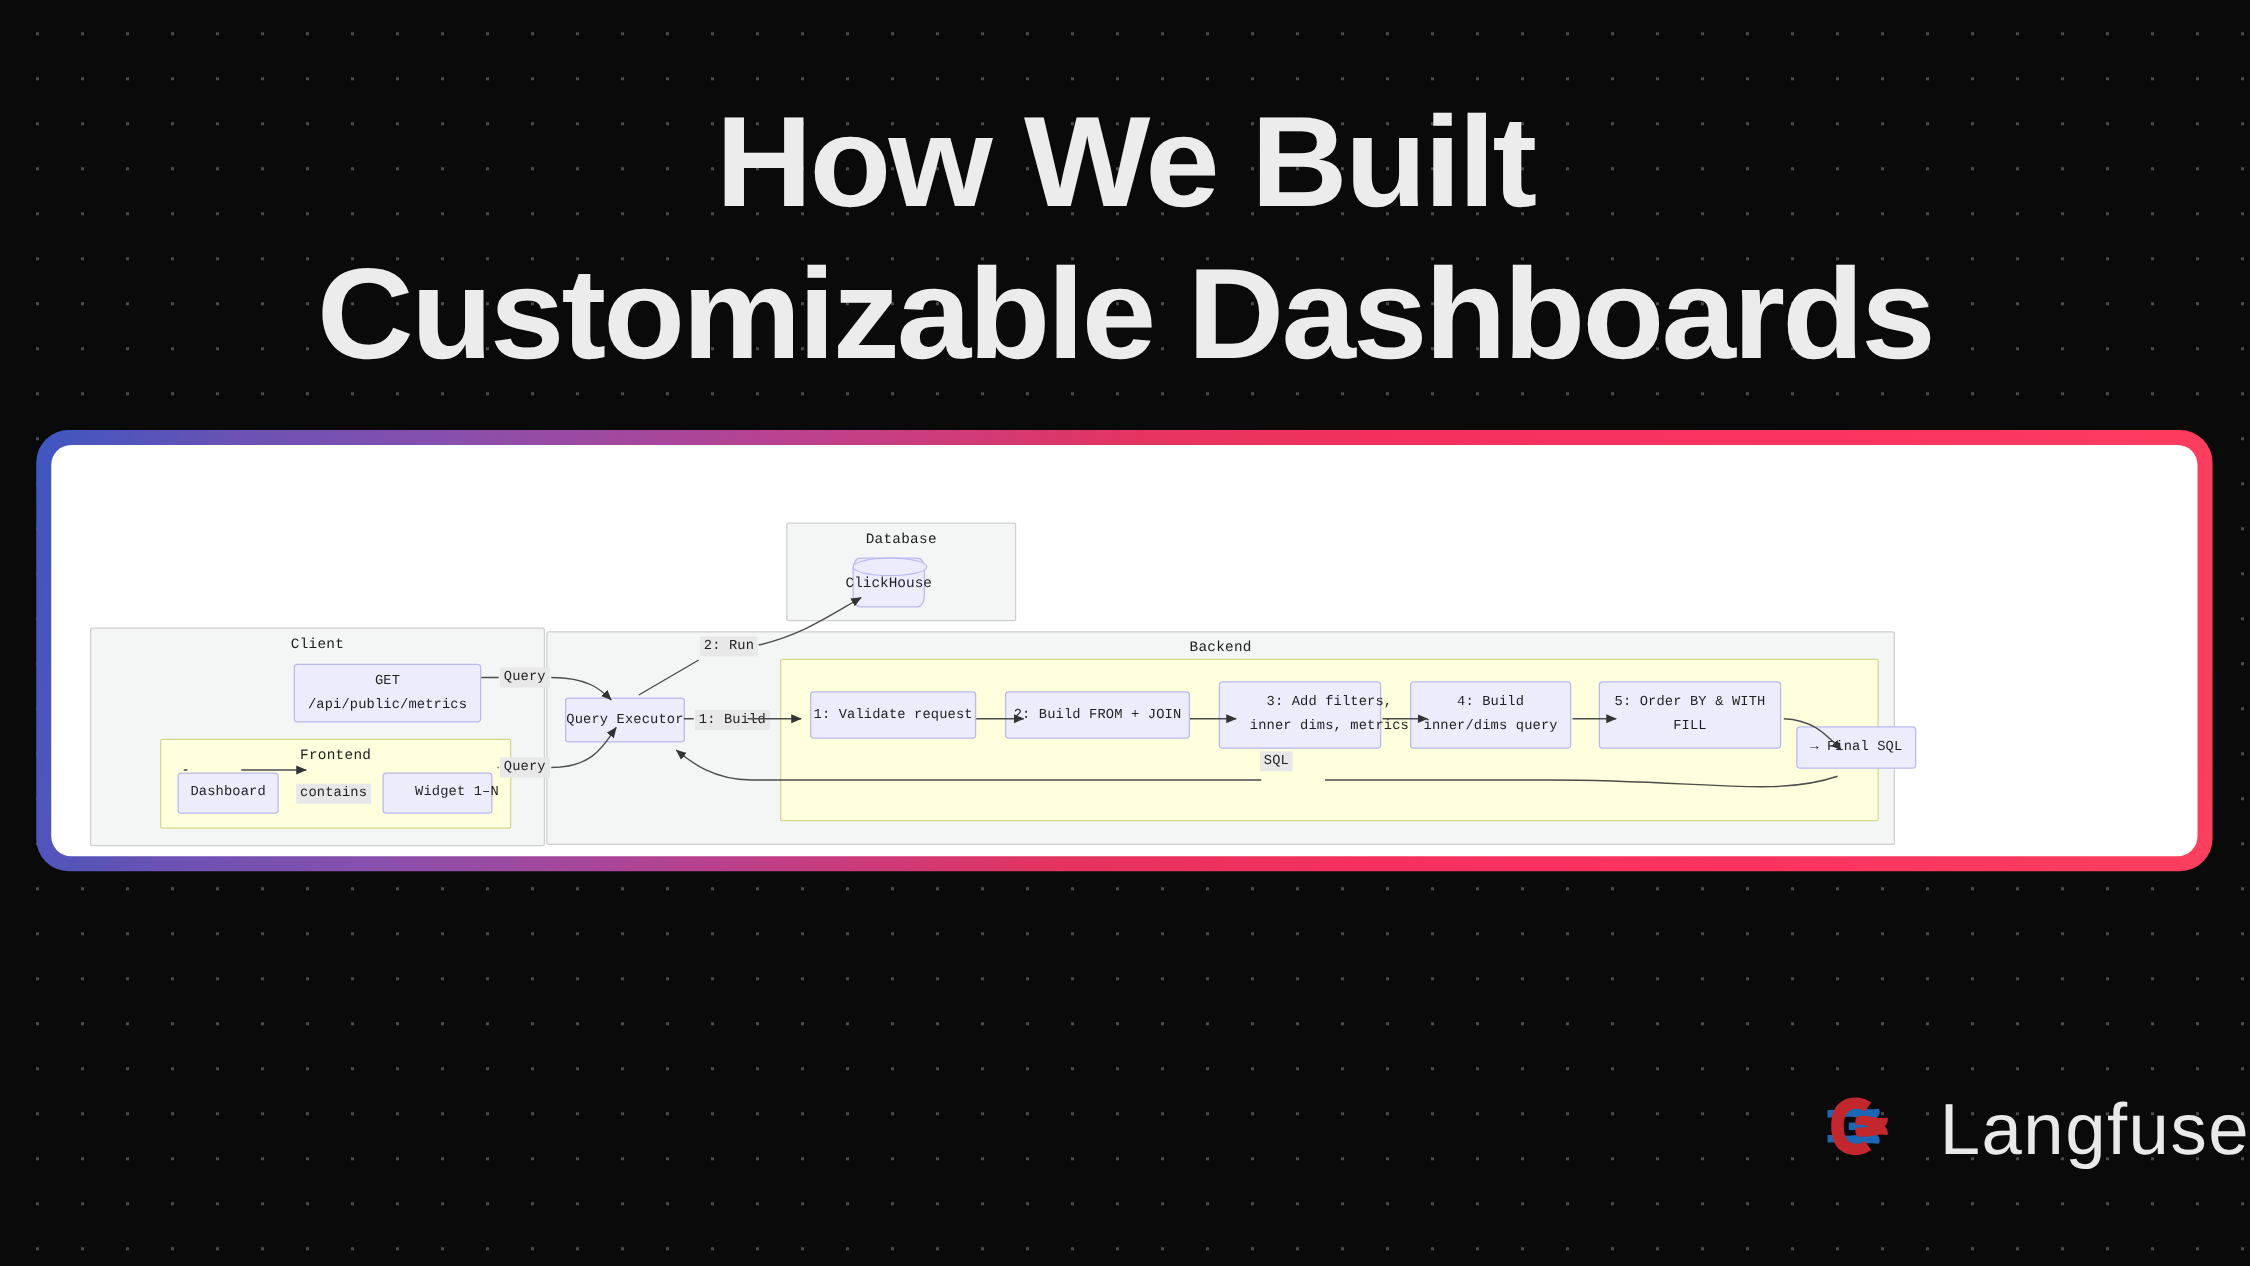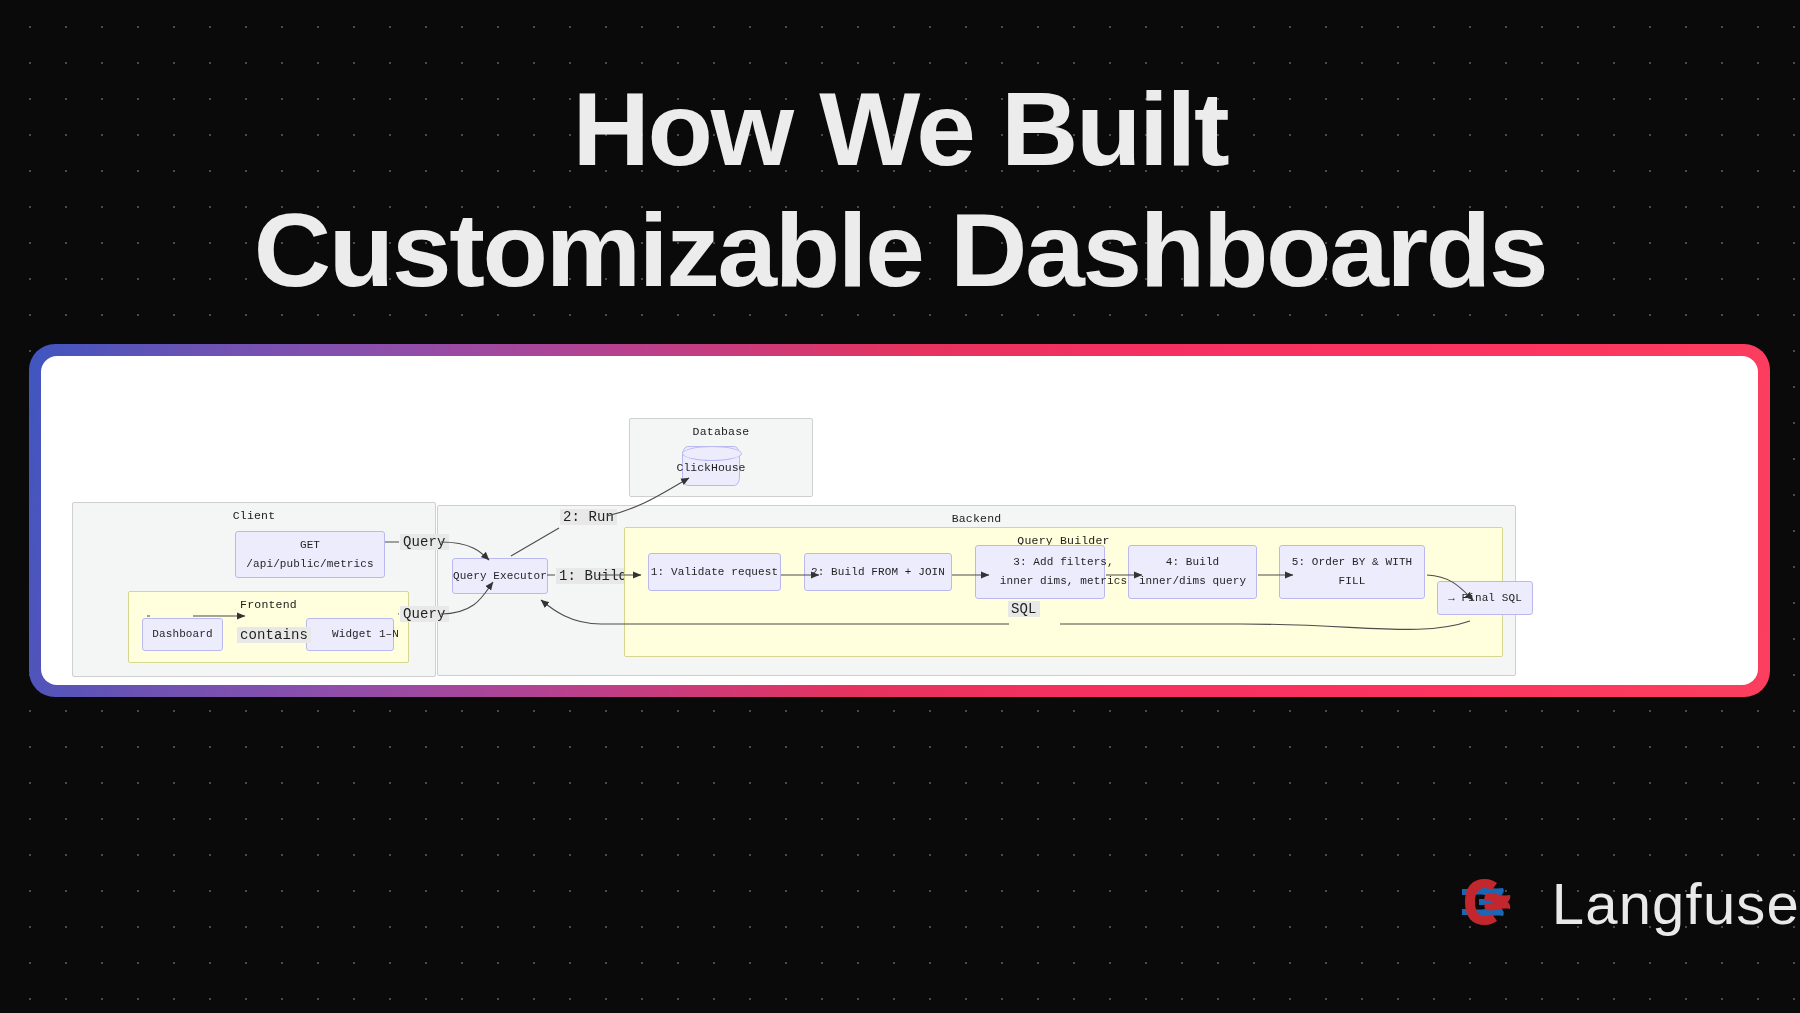--- a/index.html
+++ b/index.html
@@ -99,21 +99,21 @@
     font-size: 11px;
     line-height: 19px;
     letter-spacing: .1px;
     color: #1f2020;
     text-align: center;
     white-space: nowrap;
   }
   .edge-label {
     position: absolute;
     background: #e8e8e8;
-    font-size: 14px;
+    font-size: 11px;
     line-height: 14px;
     padding: 1px 3px;
     color: #1f2020;
     white-space: nowrap;
     letter-spacing: .1px;
   }
   
   .cyl {
     position: absolute;
     width: 58px; height: 40px;
@@ -204,21 +204,20 @@
           <div class="grp-title">Backend</div>
 
           <div class="node" style="left:14px; top:52px; width:96px; height:36px;">
             <span>Query Executor</span>
           </div>
 
           <div class="edge-label" style="left:122px; top:3px;">2: Run</div>
           <div class="edge-label" style="left:118px; top:62px;">1: Build</div>
 
           <div class="grp yellow" style="left:186px; top:21px; width:879px; height:130px;">
-            <div class="grp-title">Query Builder</div>
 
             <div class="node" style="left:23px; top:25px; width:133px; height:38px;">
               <span>1: Validate request</span>
             </div>
             <div class="node" style="left:179px; top:25px; width:148px; height:38px;">
               <span>2: Build FROM + JOIN</span>
             </div>
             <div class="node" style="left:350px; top:17px; width:130px; height:54px;padding-left:47px;">
               <span>3: Add filters,</span>
               <span>inner dims, metrics</span>

